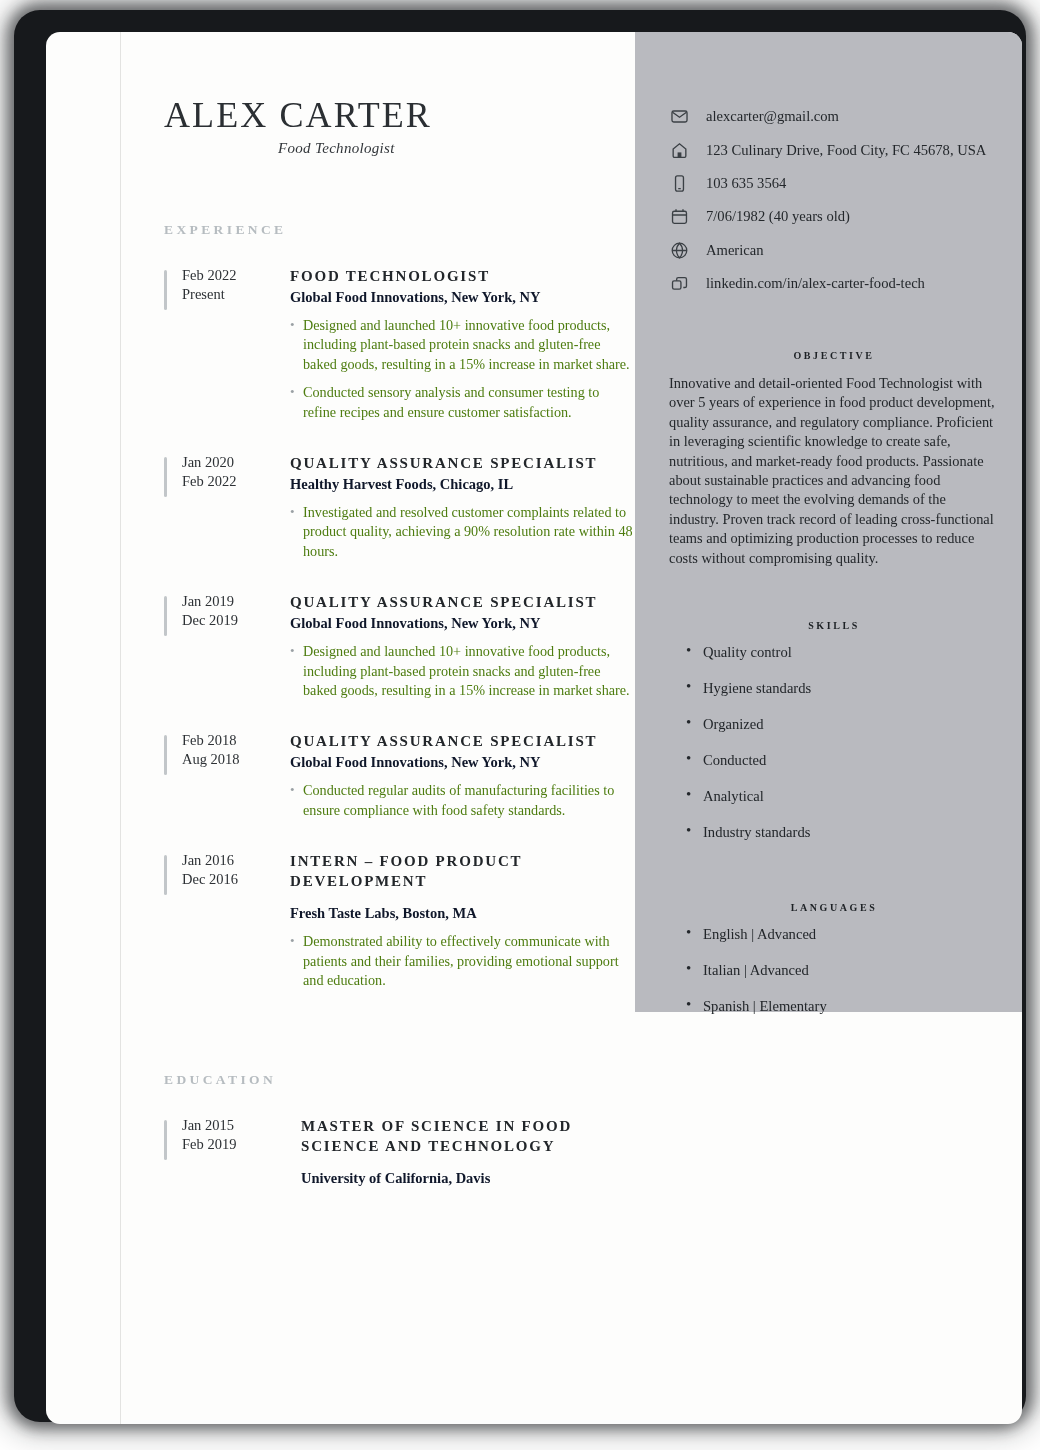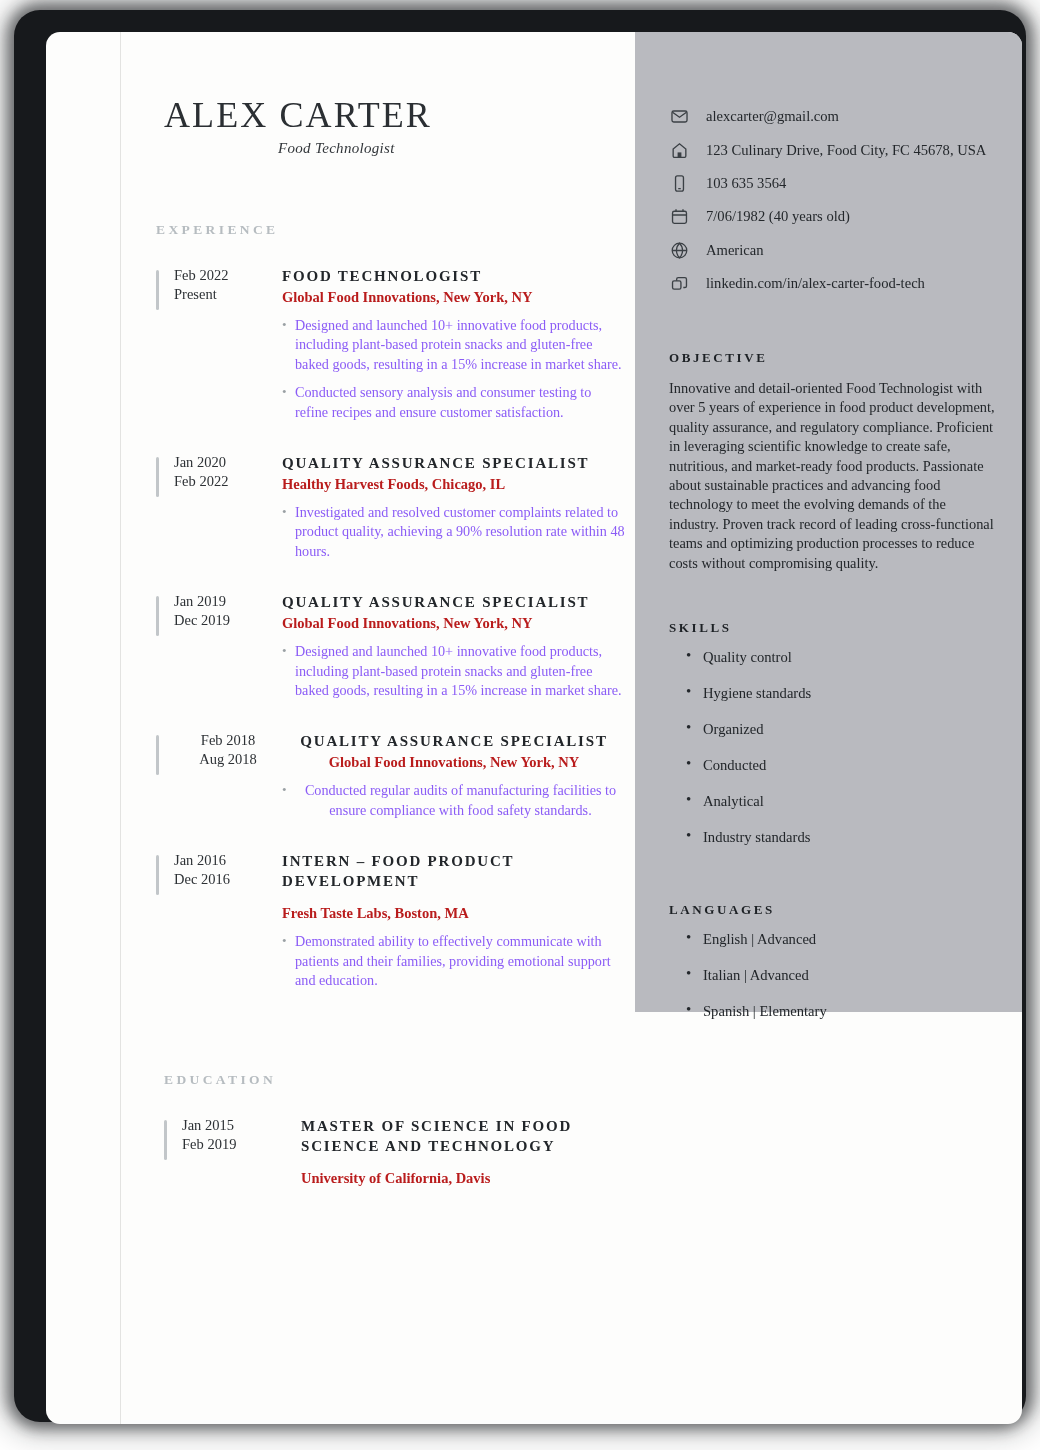--- a/index.html
+++ b/index.html
@@ -98,36 +98,36 @@
   .job-title{
     font-size:15px;
     font-weight:700;
     letter-spacing:1.8px;
     color:#22262a;
     line-height:20px;
   }
   .company{
     font-size:14.5px;
     font-weight:700;
-    color:#b91c1c;
+    color:#0f172a;
     line-height:20px;
     margin-top:1px;
   }
   .company.spaced{ margin-top:12px; }
   .bullets{
     margin:9px 0 0 0;
     padding:0;
     list-style:none;
   }
   .bullets li{
     position:relative;
     padding-left:13px;
     font-size:14.2px;
     line-height:19.4px;
-    color:#8b5cf6;
+    color:#4d7c0f;
     margin-bottom:9px;
   }
   .bullets li:before{
     content:"•";
     position:absolute;
     left:0; top:-1px;
     font-size:13px;
     color:#9aa0a4;
   }
   
@@ -155,25 +155,26 @@
     font-size:14.6px;
     color:#23272b;
     white-space:nowrap;
   }
   .side-sec{
     position:absolute;
     left:34px;
     width:330px;
   }
   .side-head{
-    font-size:13px;
+    font-size:10px;
     font-weight:700;
     letter-spacing:2.6px;
     color:#1d2125;
     margin-bottom:13px;
+    text-align:center;
   }
   .objective-text{
     font-size:14.4px;
     line-height:19.4px;
     color:#23272b;
     text-align:left;
   }
   .side-list{
     margin:0; padding:0;
     list-style:none;
@@ -199,21 +200,21 @@
 <div class="frame">
   <div class="page">
 
     <div class="margin-rule"></div>
 
     <div class="main">
 
       <div class="name">ALEX CARTER</div>
       <div class="subtitle">Food Technologist</div>
 
-      <div style="position:absolute;left:36px;top:190px;width:470px;">
+      <div style="position:absolute;left:44px;top:190px;width:470px;">
         <div class="sec-head">EXPERIENCE</div>
         <div id="experience-list" style="margin-top:28px;">
             <div class="entry" style="margin-bottom: 22px;">
               <div class="tl-bar"></div>
               <div class="dates">
                 <div>Feb 2022</div>
                 <div>Present</div>
               </div>
               <div class="body">
                 <div class="job-title">FOOD TECHNOLOGIST</div>
@@ -245,21 +246,21 @@
                 <div>Dec 2019</div>
               </div>
               <div class="body">
                 <div class="job-title">QUALITY ASSURANCE SPECIALIST</div>
                 <div class="company">Global Food Innovations, New York, NY</div>
                 <ul class="bullets">
                   <li>Designed and launched 10+ innovative food products, including plant-based protein snacks and gluten-free baked goods, resulting in a 15% increase in market share.</li>
                 </ul>
               </div>
             </div>
-            <div class="entry" style="margin-bottom: 22px; text-align: center;">
+            <div class="entry" style="margin-bottom: 22px;">
               <div class="tl-bar"></div>
               <div class="dates">
                 <div>Feb 2018</div>
                 <div>Aug 2018</div>
               </div>
               <div class="body">
                 <div class="job-title">QUALITY ASSURANCE SPECIALIST</div>
                 <div class="company">Global Food Innovations, New York, NY</div>
                 <ul class="bullets">
                   <li>Conducted regular audits of manufacturing facilities to ensure compliance with food safety standards.</li>

